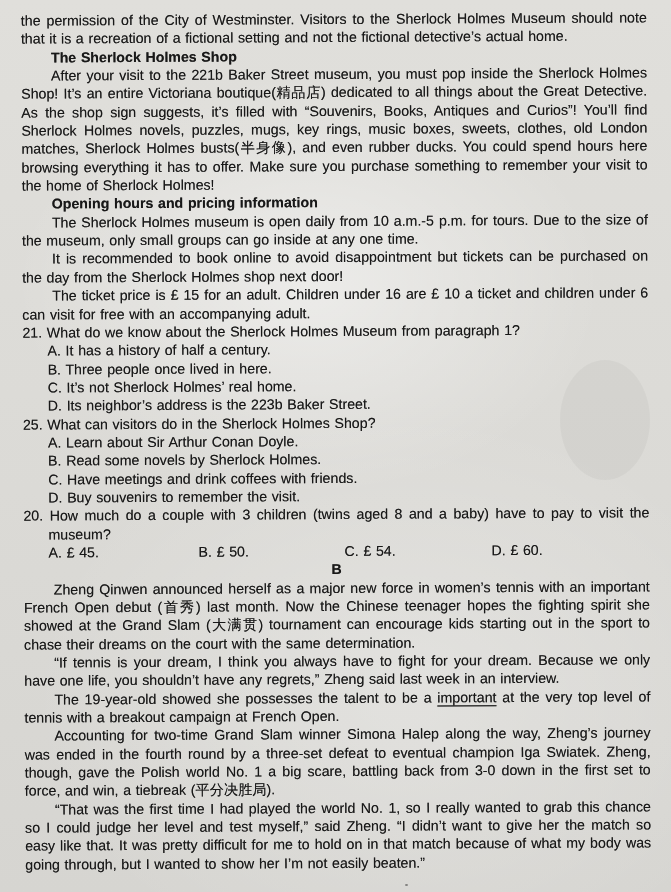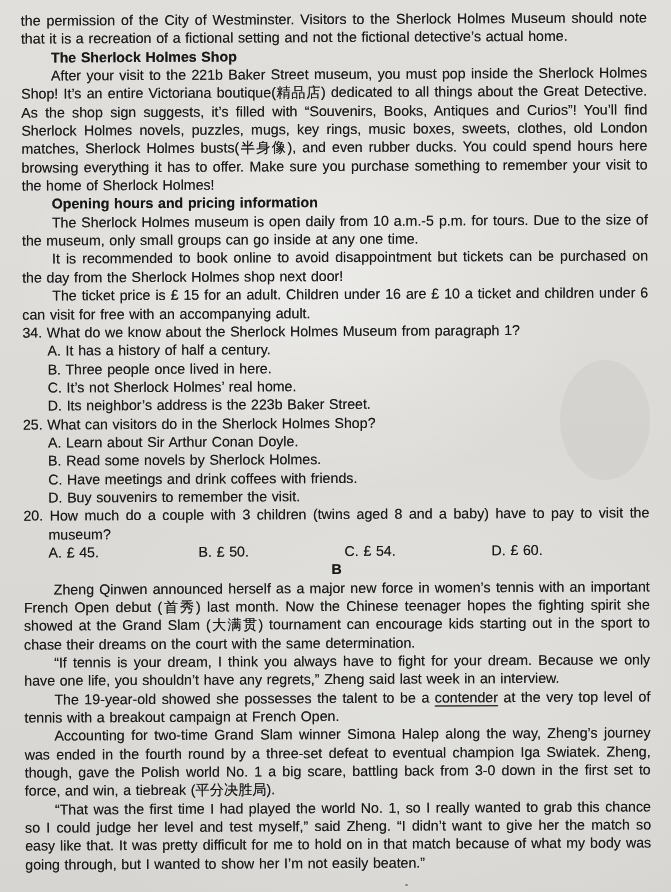--- a/index.html
+++ b/index.html
@@ -53,21 +53,21 @@
 
     <p class="heading">The Sherlock Holmes Shop</p>
     <p class="para">After your visit to the 221b Baker Street museum, you must pop inside the Sherlock Holmes Shop! It’s an entire Victoriana boutique(精品店) dedicated to all things about the Great Detective. As the shop sign suggests, it’s filled with “Souvenirs, Books, Antiques and Curios”! You’ll find Sherlock Holmes novels, puzzles, mugs, key rings, music boxes, sweets, clothes, old London matches, Sherlock Holmes busts(半身像), and even rubber ducks. You could spend hours here browsing everything it has to offer. Make sure you purchase something to remember your visit to the home of Sherlock Holmes!</p>
 
     <p class="heading">Opening hours and pricing information</p>
     <p class="para">The Sherlock Holmes museum is open daily from 10 a.m.-5 p.m. for tours. Due to the size of the museum, only small groups can go inside at any one time.</p>
     <p class="para">It is recommended to book online to avoid disappointment but tickets can be purchased on the day from the Sherlock Holmes shop next door!</p>
     <p class="para">The ticket price is £ 15 for an adult. Children under 16 are £ 10 a ticket and children under 6 can visit for free with an accompanying adult.</p>
 
     <div class="question">
-      <p class="qline"><span>34.</span> <span>What do we know about the Sherlock Holmes Museum from paragraph 1?</span></p>
+      <p class="qline"><span>21.</span> <span>What do we know about the Sherlock Holmes Museum from paragraph 1?</span></p>
       <p class="option">A. It has a history of half a century.</p>
       <p class="option">B. Three people once lived in here.</p>
       <p class="option">C. It’s not Sherlock Holmes’ real home.</p>
       <p class="option">D. Its neighbor’s address is the 223b Baker Street.</p>
     </div>
 
     <div class="question">
       <p class="qline"><span>25.</span> <span>What can visitors do in the Sherlock Holmes Shop?</span></p>
       <p class="option">A. Learn about Sir Arthur Conan Doyle.</p>
       <p class="option">B. Read some novels by Sherlock Holmes.</p>
@@ -82,21 +82,21 @@
         <span class="opt-b">B. £ 50.</span>
         <span class="opt-c">C. £ 54.</span>
         <span class="opt-d">D. £ 60.</span>
       </div>
     </div>
 
     <p class="section-label">B</p>
 
     <p class="para">Zheng Qinwen announced herself as a major new force in women’s tennis with an important French Open debut (首秀) last month. Now the Chinese teenager hopes the fighting spirit she showed at the Grand Slam (大满贯) tournament can encourage kids starting out in the sport to chase their dreams on the court with the same determination.</p>
     <p class="para">“If tennis is your dream, I think you always have to fight for your dream. Because we only have one life, you shouldn’t have any regrets,” Zheng said last week in an interview.</p>
-    <p class="para"><span>The 19-year-old showed she possesses the talent to be a </span><span class="u">contender</span><span> at the very top level of tennis with a breakout campaign at French Open.</span></p>
+    <p class="para"><span>The 19-year-old showed she possesses the talent to be a </span><span class="u">important</span><span> at the very top level of tennis with a breakout campaign at French Open.</span></p>
     <p class="para">Accounting for two-time Grand Slam winner Simona Halep along the way, Zheng’s journey was ended in the fourth round by a three-set defeat to eventual champion Iga Swiatek. Zheng, though, gave the Polish world No. 1 a big scare, battling back from 3-0 down in the first set to force, and win, a tiebreak (平分决胜局).</p>
     <p class="para">“That was the first time I had played the world No. 1, so I really wanted to grab this chance so I could judge her level and test myself,” said Zheng. “I didn’t want to give her the match so easy like that. It was pretty difficult for me to hold on in that match because of what my body was going through, but I wanted to show her I’m not easily beaten.”</p>
 
   </div>
 
   <div class="smudge smudge-1"></div>
   <div class="speck speck-1"></div>
 </div>
 
 </body></html>

